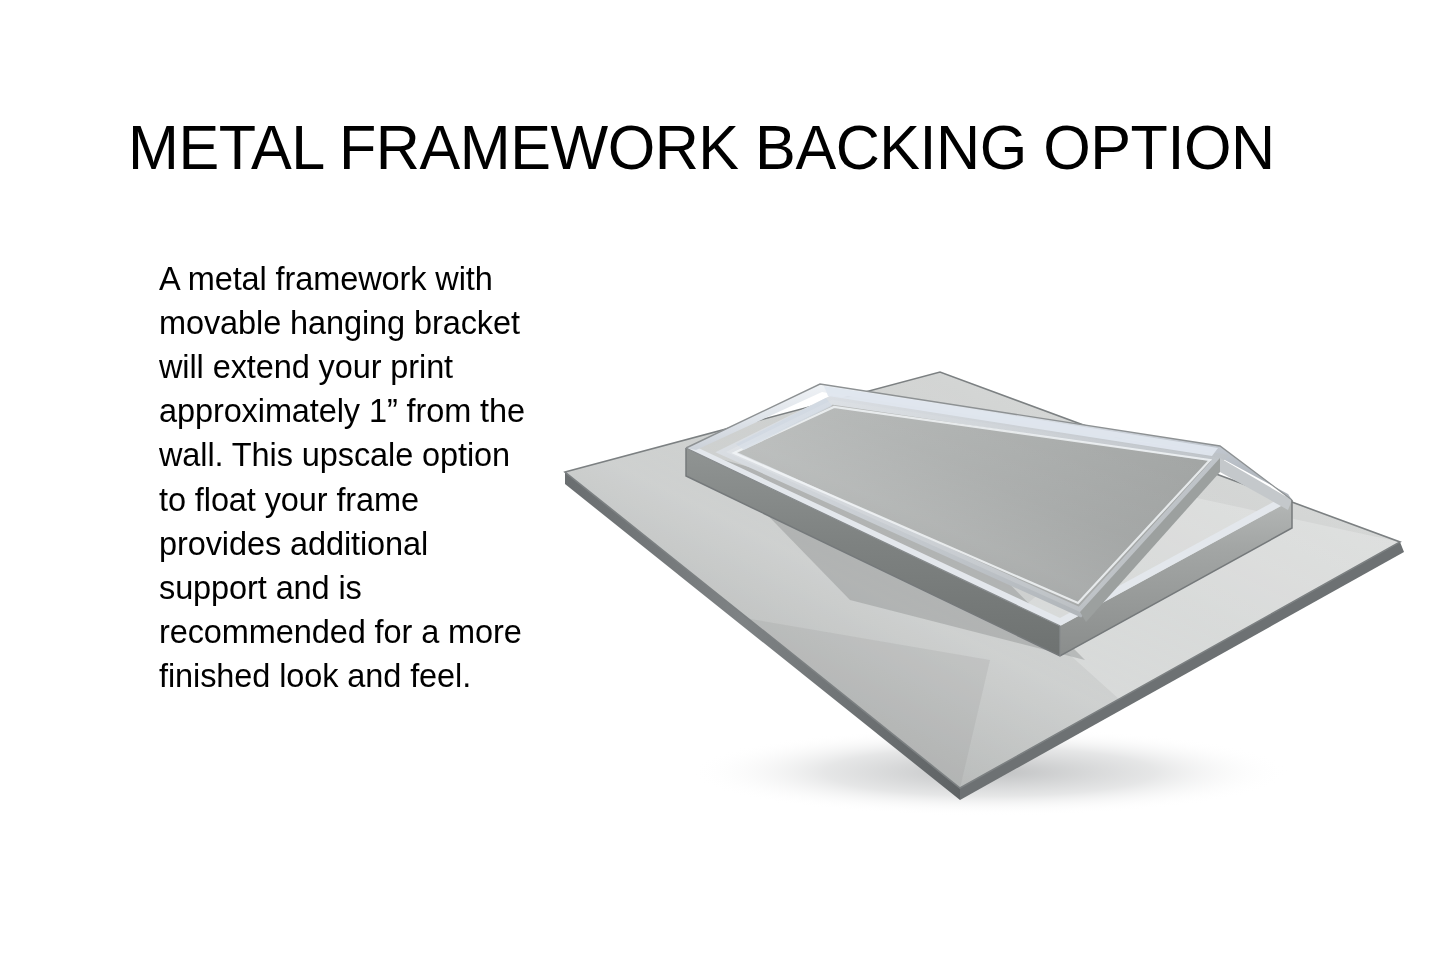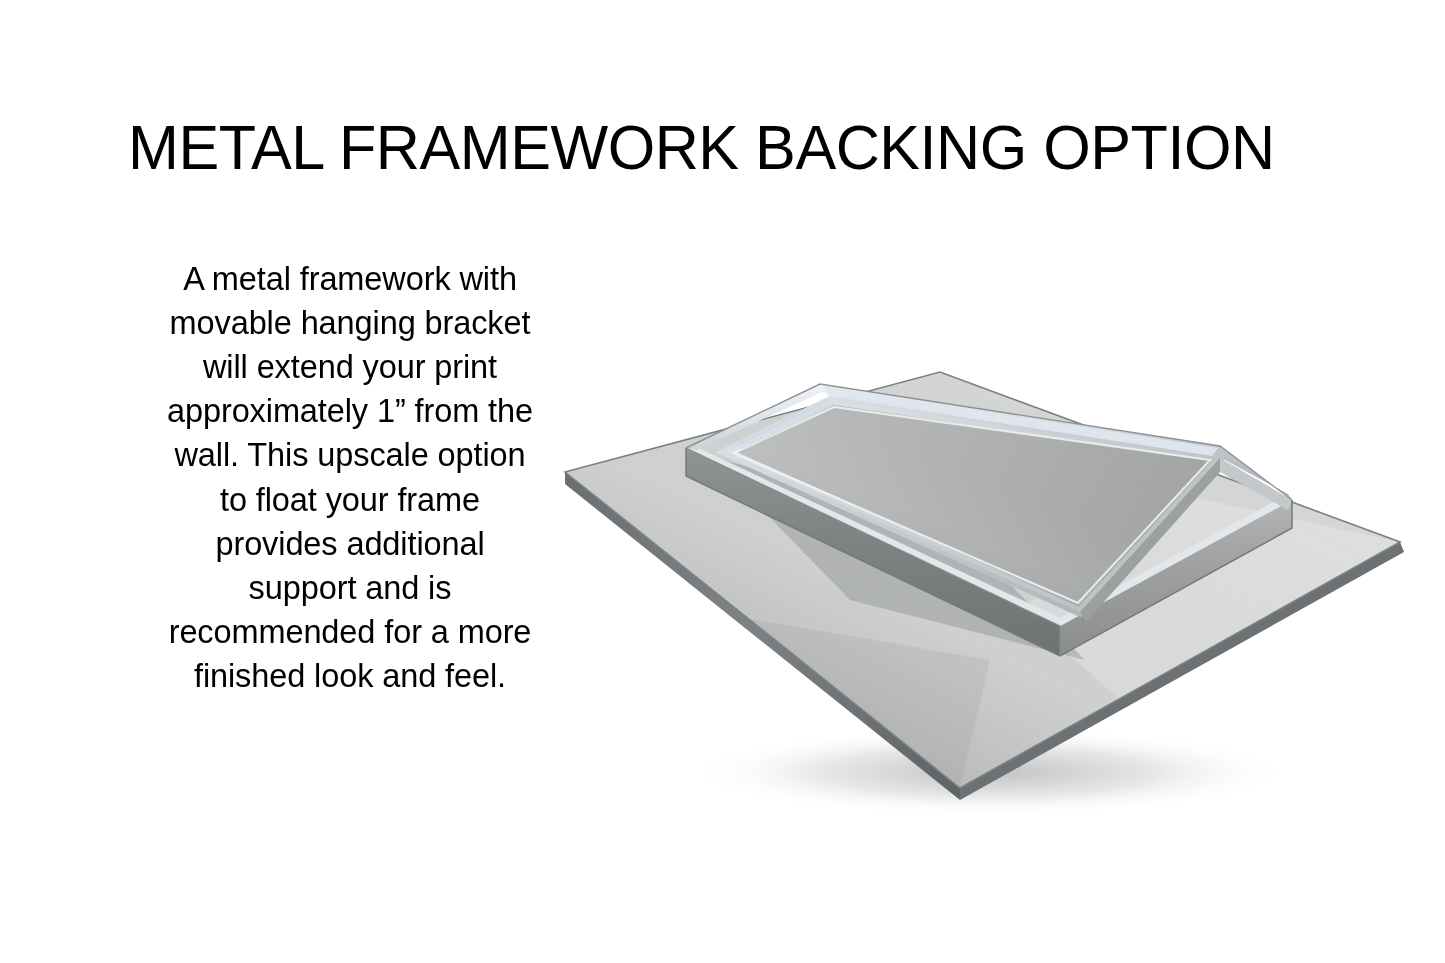--- a/index.html
+++ b/index.html
@@ -41,21 +41,21 @@
     position: absolute;
     left: 159px;
     top: 224px;
     width: 382px;
     font-family: "Liberation Sans", sans-serif;
     font-size: 32.5px;
     line-height: 44.2px;
     font-weight: 400;
     color: #000000;
     letter-spacing: -0.1px;
-    text-align: center;
+    text-align: left;
     white-space: pre-wrap;
   }
 
   
   .product-photo {
     position: absolute;
     left: 520px;
     top: 360px;
     width: 900px;
     height: 460px;

